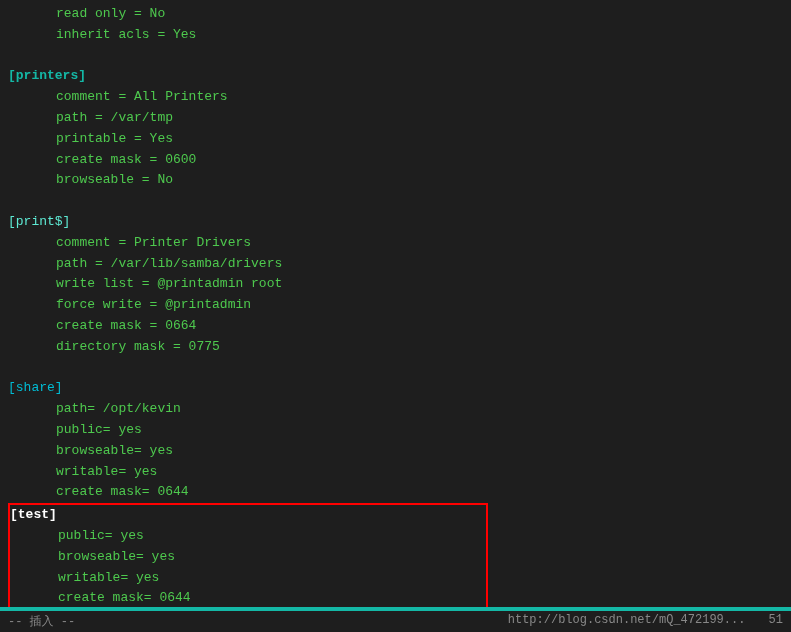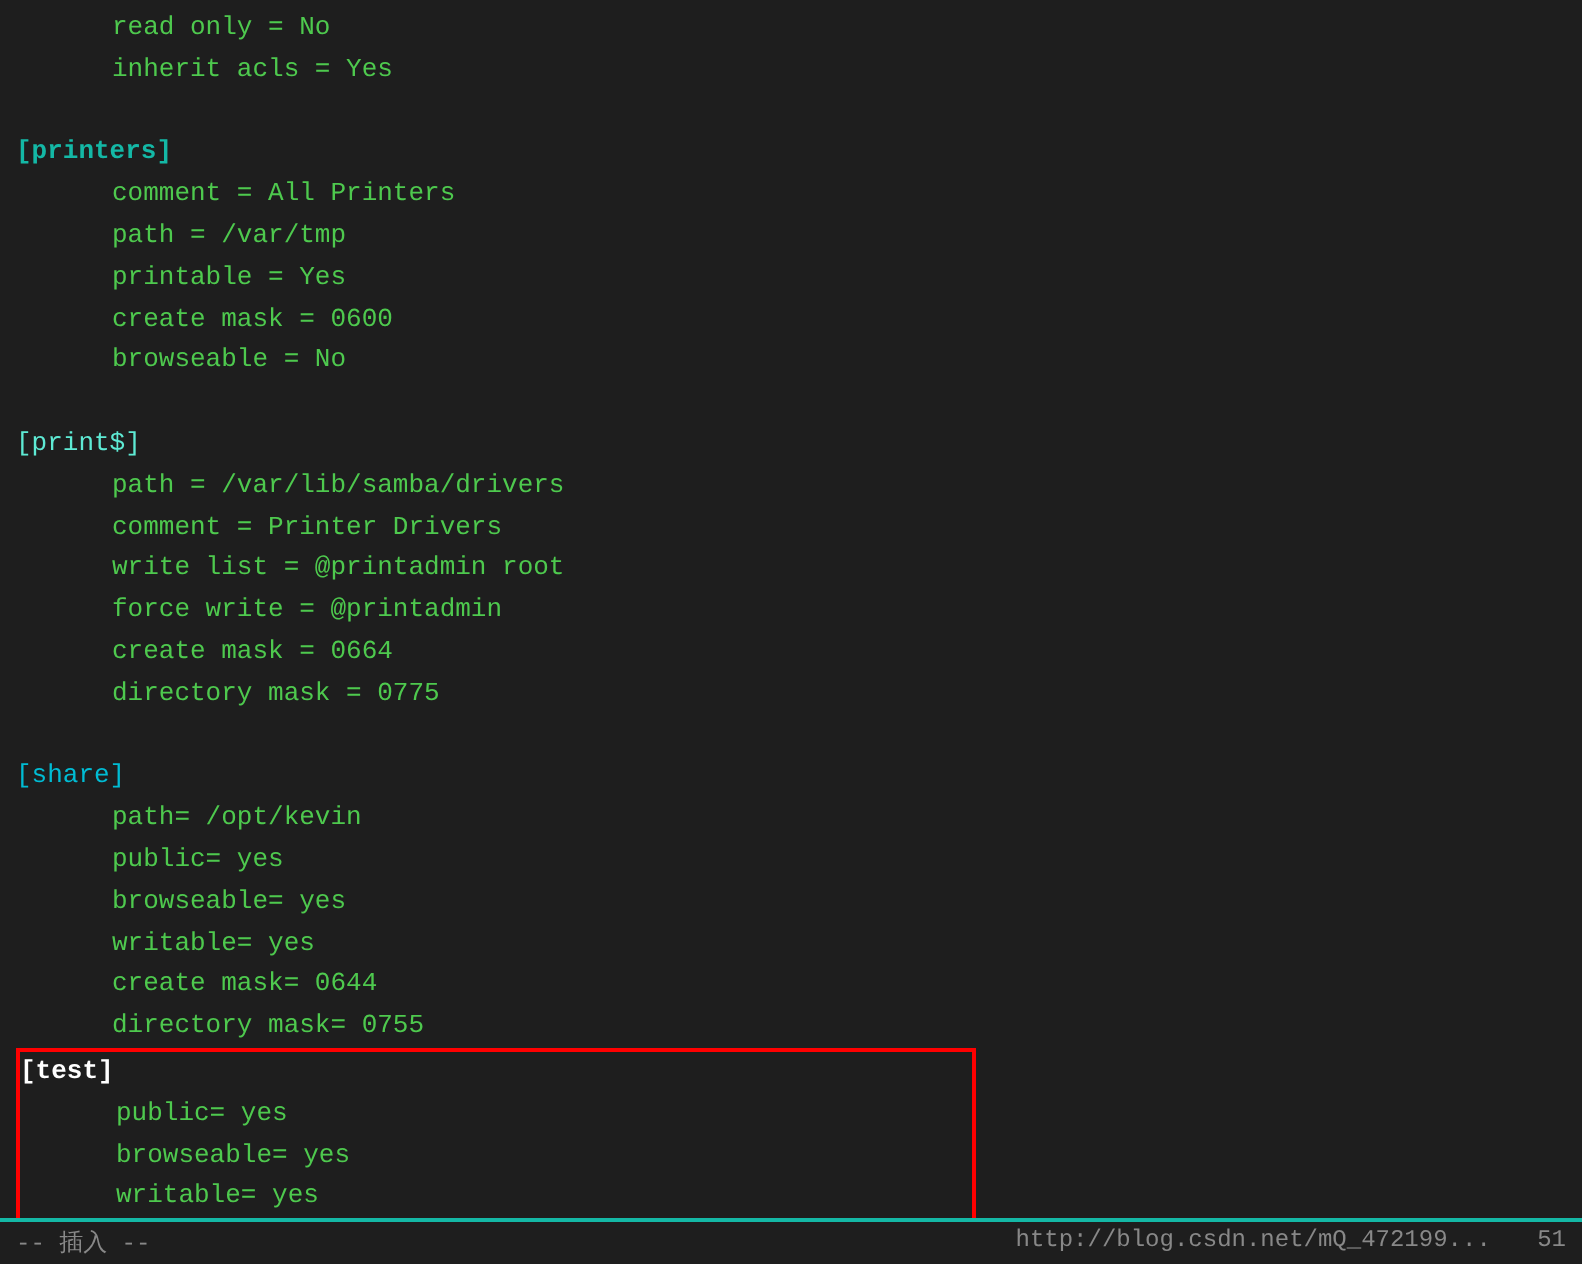--- a/index.html
+++ b/index.html
@@ -35,21 +35,21 @@
       position: absolute;
       bottom: 0;
       left: 0;
       right: 0;
       background: #1e1e1e;
       color: #888;
       font-size: 12px;
       display: flex;
       justify-content: space-between;
       padding: 2px 8px;
-      border-top: 2px solid #14b8a6;
+      border-top: 4px solid #14b8a6;
     }
   </style>
 </head>
 <body>
 
 <div class="code-area">
 
   
   <div class="line">
     <span class="indent"></span><span class="green">read only = No</span>
@@ -79,24 +79,24 @@
   <div class="line">
     <span class="indent"></span><span class="green">browseable = No</span>
   </div>
   
   <div class="line">&nbsp;</div>
   
   <div class="line">
     <span style="color:#5eead4;">[print$]</span>
   </div>
   <div class="line">
-    <span class="indent"></span><span class="green">path = /var/lib/samba/drivers</span>
+    <span class="indent"></span><span class="green">comment = Printer Drivers</span>
   </div>
   <div class="line">
-    <span class="indent"></span><span class="green">comment = Printer Drivers</span>
+    <span class="indent"></span><span class="green">path = /var/lib/samba/drivers</span>
   </div>
   <div class="line">
     <span class="indent"></span><span class="green">write list = @printadmin root</span>
   </div>
   <div class="line">
     <span class="indent"></span><span class="green">force write = @printadmin</span>
   </div>
   <div class="line">
     <span class="indent"></span><span class="green">create mask = 0664</span>
   </div>
@@ -116,23 +116,20 @@
     <span class="indent"></span><span class="green">public= yes</span>
   </div>
   <div class="line">
     <span class="indent"></span><span class="green">browseable= yes</span>
   </div>
   <div class="line">
     <span class="indent"></span><span class="green">writable= yes</span>
   </div>
   <div class="line">
     <span class="indent"></span><span class="green">create mask= 0644</span>
-  </div>
-  <div class="line">
-    <span class="indent"></span><span class="green">directory mask= 0755</span>
   </div>
 
   
   
   <div style="position:relative; border: 2px solid red; display:inline-block; min-width: 480px; padding: 0;">
     
     
     <div class="line" style="padding-left:0;">
       <span style="color:#ffffff; font-weight:bold;">[test]</span>
     </div>

